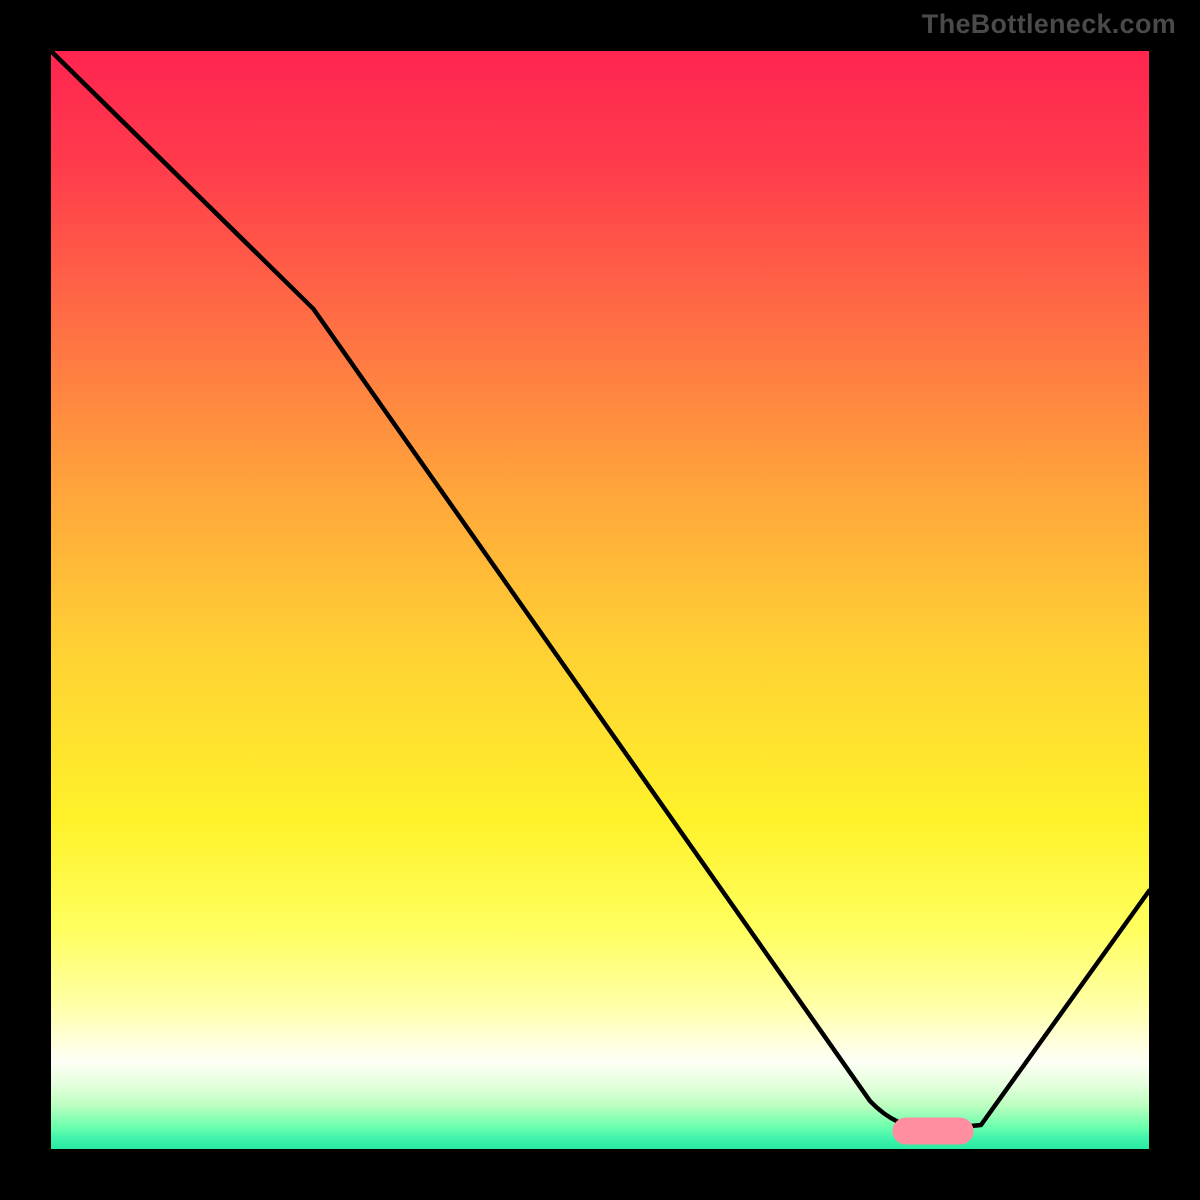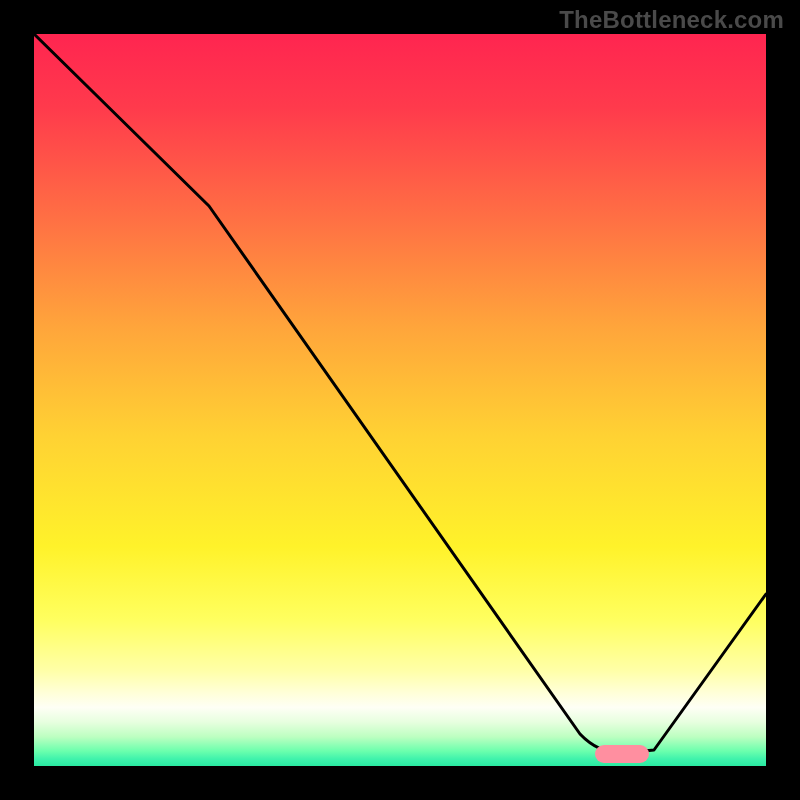--- a/index.html
+++ b/index.html
@@ -5,21 +5,21 @@
   * { margin: 0; padding: 0; box-sizing: border-box; }
   html, body { width: 800px; height: 800px; background: #000; overflow: hidden; }
   .container { position: relative; width: 800px; height: 800px; background: #000; }
 
   .watermark {
     position: absolute;
     top: 6px;
     right: 16px;
     color: #4a4a4a;
     font-family: Arial, Helvetica, sans-serif;
-    font-size: 24px;
+    font-size: 18px;
     font-weight: 600;
     letter-spacing: 0.2px;
   }
 
   .plot {
     position: absolute;
     left: 34px;
     top: 34px;
     width: 732px;   
     height: 732px;

